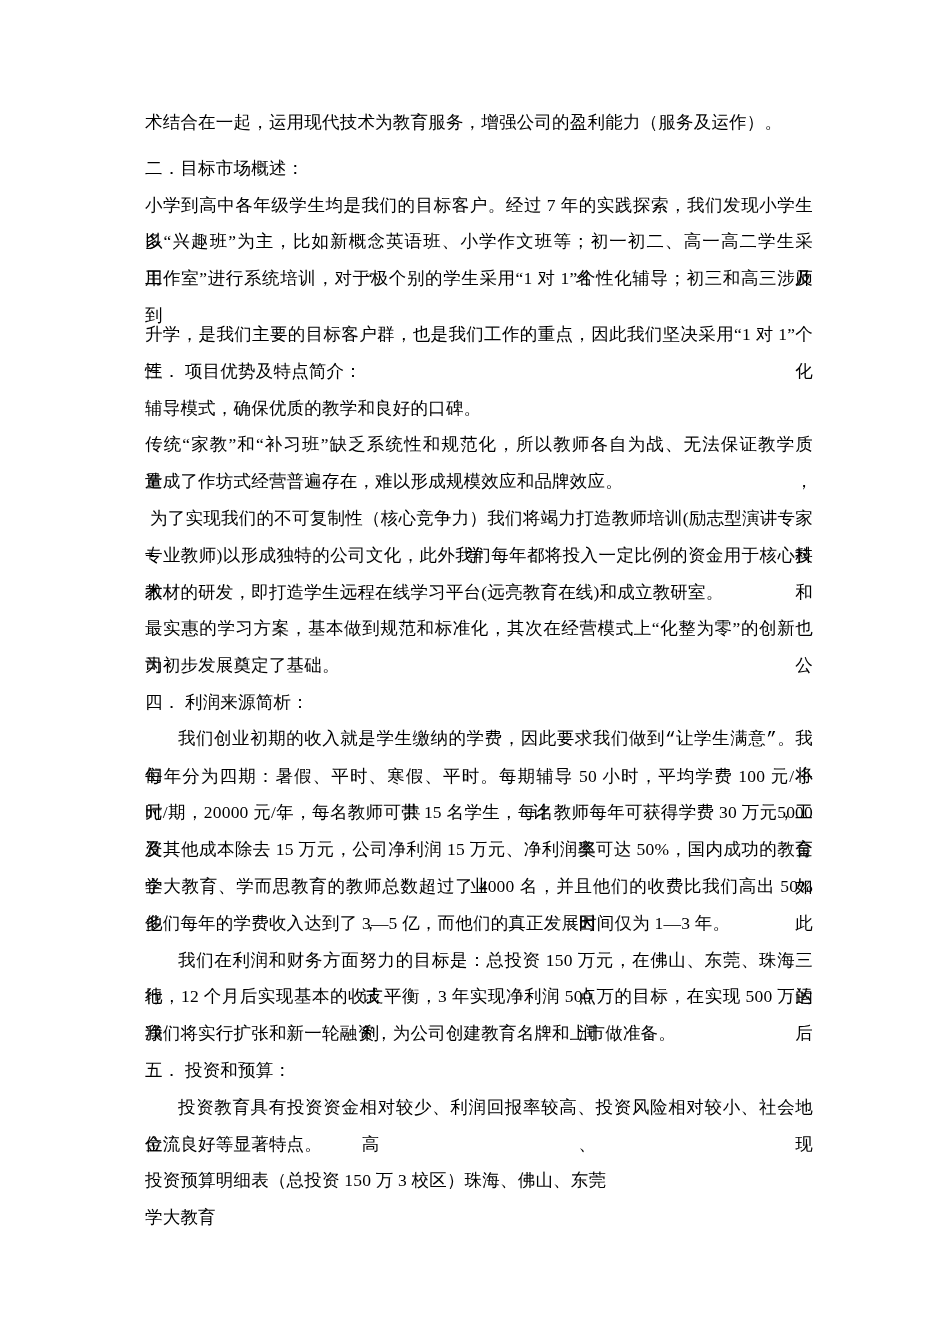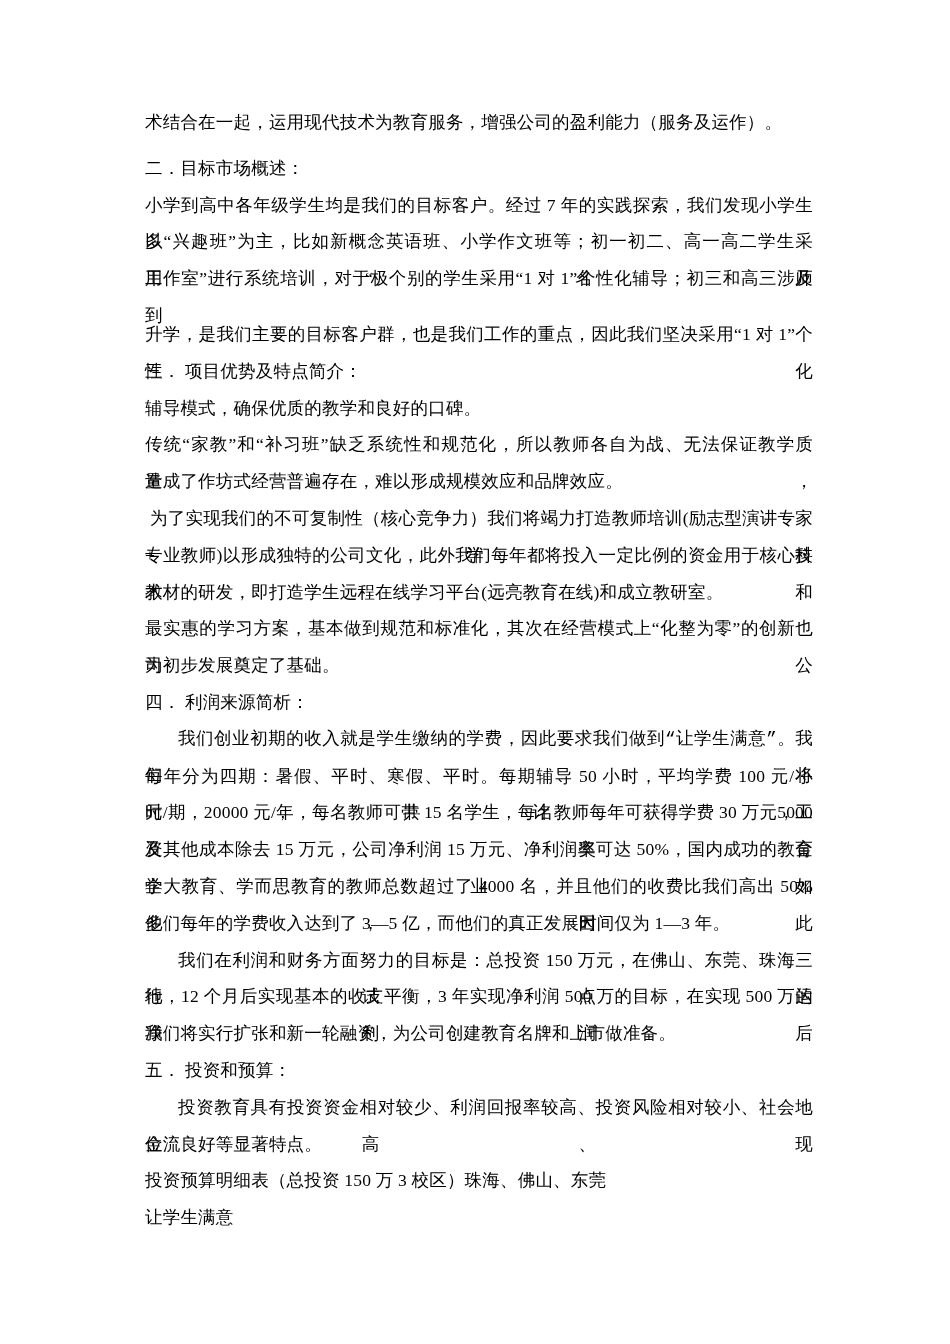--- a/index.html
+++ b/index.html
@@ -67,15 +67,15 @@
       <div class="line justify" style="text-indent: 0px;">及其他成本除去 15 万元，公司净利润 15 万元、净利润率可达 50%，国内成功的教育企业如</div>
       <div class="line justify" style="text-indent: 0px;">学大教育、学而思教育的教师总数超过了 4000 名，并且他们的收费比我们高出 50%多，因此</div>
       <div class="line" style="text-indent: 0px;">他们每年的学费收入达到了 3—5 亿，而他们的真正发展时间仅为 1—3 年。</div>
       <div class="line justify" style="text-indent: 33px;">我们在利润和财务方面努力的目标是：总投资 150 万元，在佛山、东莞、珠海三地试点运</div>
       <div class="line justify" style="text-indent: 0px;">行，12 个月后实现基本的收支平衡，3 年实现净利润 500 万的目标，在实现 500 万的净利润后</div>
       <div class="line" style="text-indent: 0px;">我们将实行扩张和新一轮融资，为公司创建教育名牌和上市做准备。</div>
       <div class="line heading" style="text-indent: 0px;">五． 投资和预算：</div>
       <div class="line justify" style="text-indent: 33px;">投资教育具有投资资金相对较少、利润回报率较高、投资风险相对较小、社会地位高、现</div>
       <div class="line" style="text-indent: 0px;">金流良好等显著特点。</div>
       <div class="line" style="text-indent: 0px;">投资预算明细表（总投资 150 万 3 校区）珠海、佛山、东莞</div>
-      <div class="line" style="text-indent: 0px;">让学生满意</div>
+      <div class="line" style="text-indent: 0px;">学大教育</div>
     </div>
 </div>
 
 </body></html>

